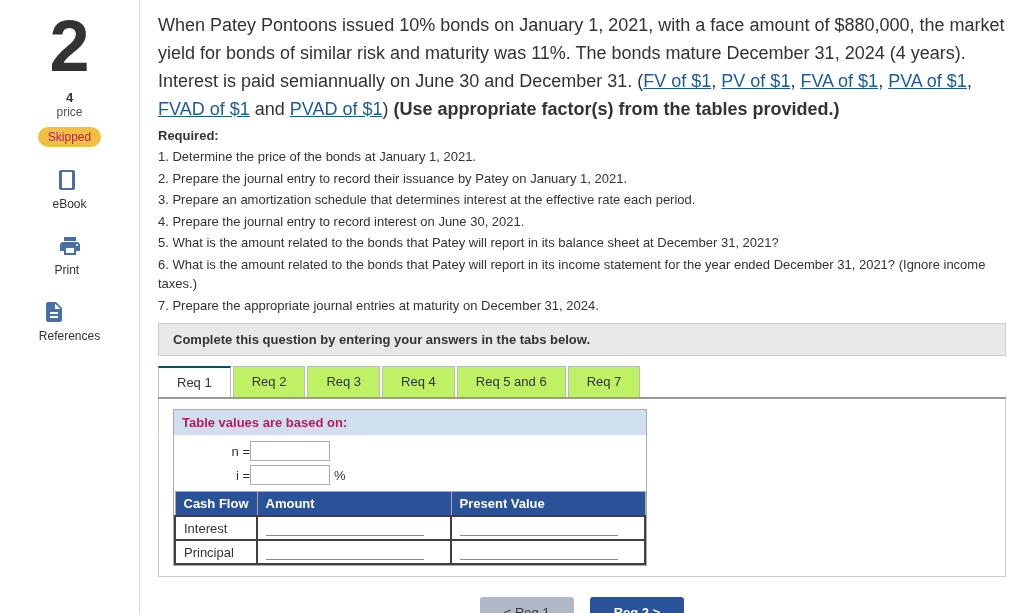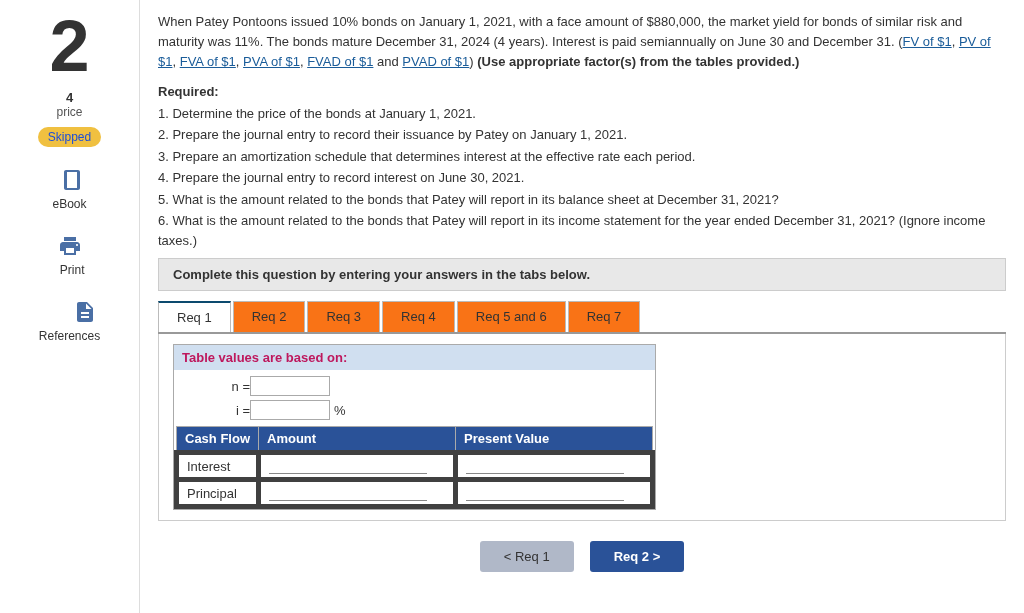--- a/index.html
+++ b/index.html
@@ -2,47 +2,47 @@
 <html><head>
   <meta charset="utf-8">
   <style>
     * { box-sizing: border-box; margin: 0; padding: 0; }
     body { font-family: Arial, sans-serif; font-size: 13px; background: #fff; color: #333; }
     .container { display: flex; width: 1024px; min-height: 613px; }
     .sidebar { width: 140px; background: #fff; border-right: 1px solid #ddd; display: flex; flex-direction: column; align-items: center; padding-top: 10px; }
     .question-number { font-size: 72px; font-weight: bold; color: #333; line-height: 1; margin-bottom: 8px; }
     .points-label { font-size: 12px; color: #555; }
     .points-num { font-size: 13px; color: #333; font-weight: bold; }
-    .skipped-badge { background: #f0c040; color: #1d4ed8; font-size: 12px; padding: 3px 10px; border-radius: 12px; margin: 8px 0; }
-    .sidebar-item { display: flex; flex-direction: column; align-items: flex-end; margin: 10px 0; cursor: pointer; }
+    .skipped-badge { background: #f0c040; color: #be185d; font-size: 12px; padding: 3px 10px; border-radius: 12px; margin: 8px 0; }
+    .sidebar-item { display: flex; flex-direction: column; align-items: flex-start; margin: 10px 0; cursor: pointer; }
     .sidebar-icon { width: 30px; height: 30px; display: flex; align-items: center; justify-content: center; }
     .sidebar-icon svg { width: 24px; height: 24px; fill: #4a6fa5; }
     .sidebar-label { font-size: 12px; color: #333; margin-top: 2px; }
     .main { flex: 1; padding: 12px 18px; overflow-y: auto; }
-    .problem-text { font-size: 13px; line-height: 1.55; margin-bottom: 10px; }
+    .problem-text { font-size: 18px; line-height: 1.55; margin-bottom: 2px; }
     .problem-text a { color: #1a5c99; text-decoration: underline; }
     .bold { font-weight: bold; }
     .required-section { margin-bottom: 8px; }
     .required-section p { margin: 2px 0; font-size: 13px; line-height: 1.5; }
     .complete-banner { background: #e8e8e8; border: 1px solid #ccc; padding: 8px 14px; font-size: 13px; font-weight: bold; margin-bottom: 10px; }
     .tabs-row { display: flex; border-bottom: 2px solid #999; margin-bottom: 0; }
-    .tab { padding: 7px 18px; font-size: 13px; cursor: pointer; border: 1px solid #bbb; border-bottom: none; background: #f97316; margin-right: 2px; }
+    .tab { padding: 7px 18px; font-size: 13px; cursor: pointer; border: 1px solid #bbb; border-bottom: none; background: #bef264; margin-right: 2px; }
     .tab.active { background: #fff; font-weight: normal; border-top: 2px solid #0c4a6e; }
     .question-area { border: 1px solid #ccc; border-top: none; padding: 10px 14px; background: #fff; }
     .question-prompt { font-size: 13px; margin-bottom: 10px; }
     .question-prompt span { color: #c0392b; }
     .table-label { font-size: 13px; font-weight: bold; color: #be185d; background: #d0dff0; padding: 5px 8px; margin-bottom: 0; }
     .table-container { border: 1px solid #aaa; display: inline-block; min-width: 310px; }
     .ni-row { display: flex; align-items: center; padding: 2px 8px; }
     .ni-label { width: 60px; text-align: right; font-size: 13px; }
     .ni-input { border: 1px solid #aaa; width: 80px; height: 20px; font-size: 13px; padding: 0 3px; }
     .pct-label { margin-left: 4px; font-size: 13px; }
     .cf-table { width: 100%; border-collapse: collapse; border-radius: 10px; }
     .cf-table th { background: #2a5298; color: #fff; padding: 4px 8px; font-size: 13px; text-align: left; border: 1px solid #aaa; }
-    .cf-table td { border: 5px solid #404040; padding: 3px 8px; font-size: 13px; }
+    .cf-table td { border: 2px solid #404040; padding: 3px 8px; font-size: 13px; }
     .cf-table td input { border: none; border-bottom: 1px solid #888; width: 90%; font-size: 13px; background: transparent; }
     .cf-table tr.price-row td { background: #ffffcc; }
     .nav-buttons { display: flex; justify-content: center; gap: 16px; margin-top: 20px; }
     .nav-btn { padding: 8px 24px; font-size: 13px; cursor: pointer; border: none; border-radius: 3px; }
     .nav-btn.prev { background: #b0b8c8; color: #333; }
     .nav-btn.next { background: #2a5298; color: #fff; font-weight: bold; }
   </style>
 </head>
 <body>
 
@@ -89,20 +89,21 @@
     </div>
 
     <div class="required-section">
       <p class="bold">Required:</p>
       <p>1. Determine the price of the bonds at January 1, 2021.</p>
       <p>2. Prepare the journal entry to record their issuance by Patey on January 1, 2021.</p>
       <p>3. Prepare an amortization schedule that determines interest at the effective rate each period.</p>
       <p>4. Prepare the journal entry to record interest on June 30, 2021.</p>
       <p>5. What is the amount related to the bonds that Patey will report in its balance sheet at December 31, 2021?</p>
       <p>6. What is the amount related to the bonds that Patey will report in its income statement for the year ended December 31, 2021? (Ignore income taxes.)</p>
+      <p>7. Prepare the appropriate journal entries at maturity on December 31, 2024.</p>
     </div>
 
     <div class="complete-banner">Complete this question by entering your answers in the tabs below.</div>
 
     <div class="tabs-row">
       <div class="tab active">Req 1</div>
       <div class="tab">Req 2</div>
       <div class="tab">Req 3</div>
       <div class="tab">Req 4</div>
       <div class="tab">Req 5 and 6</div>

